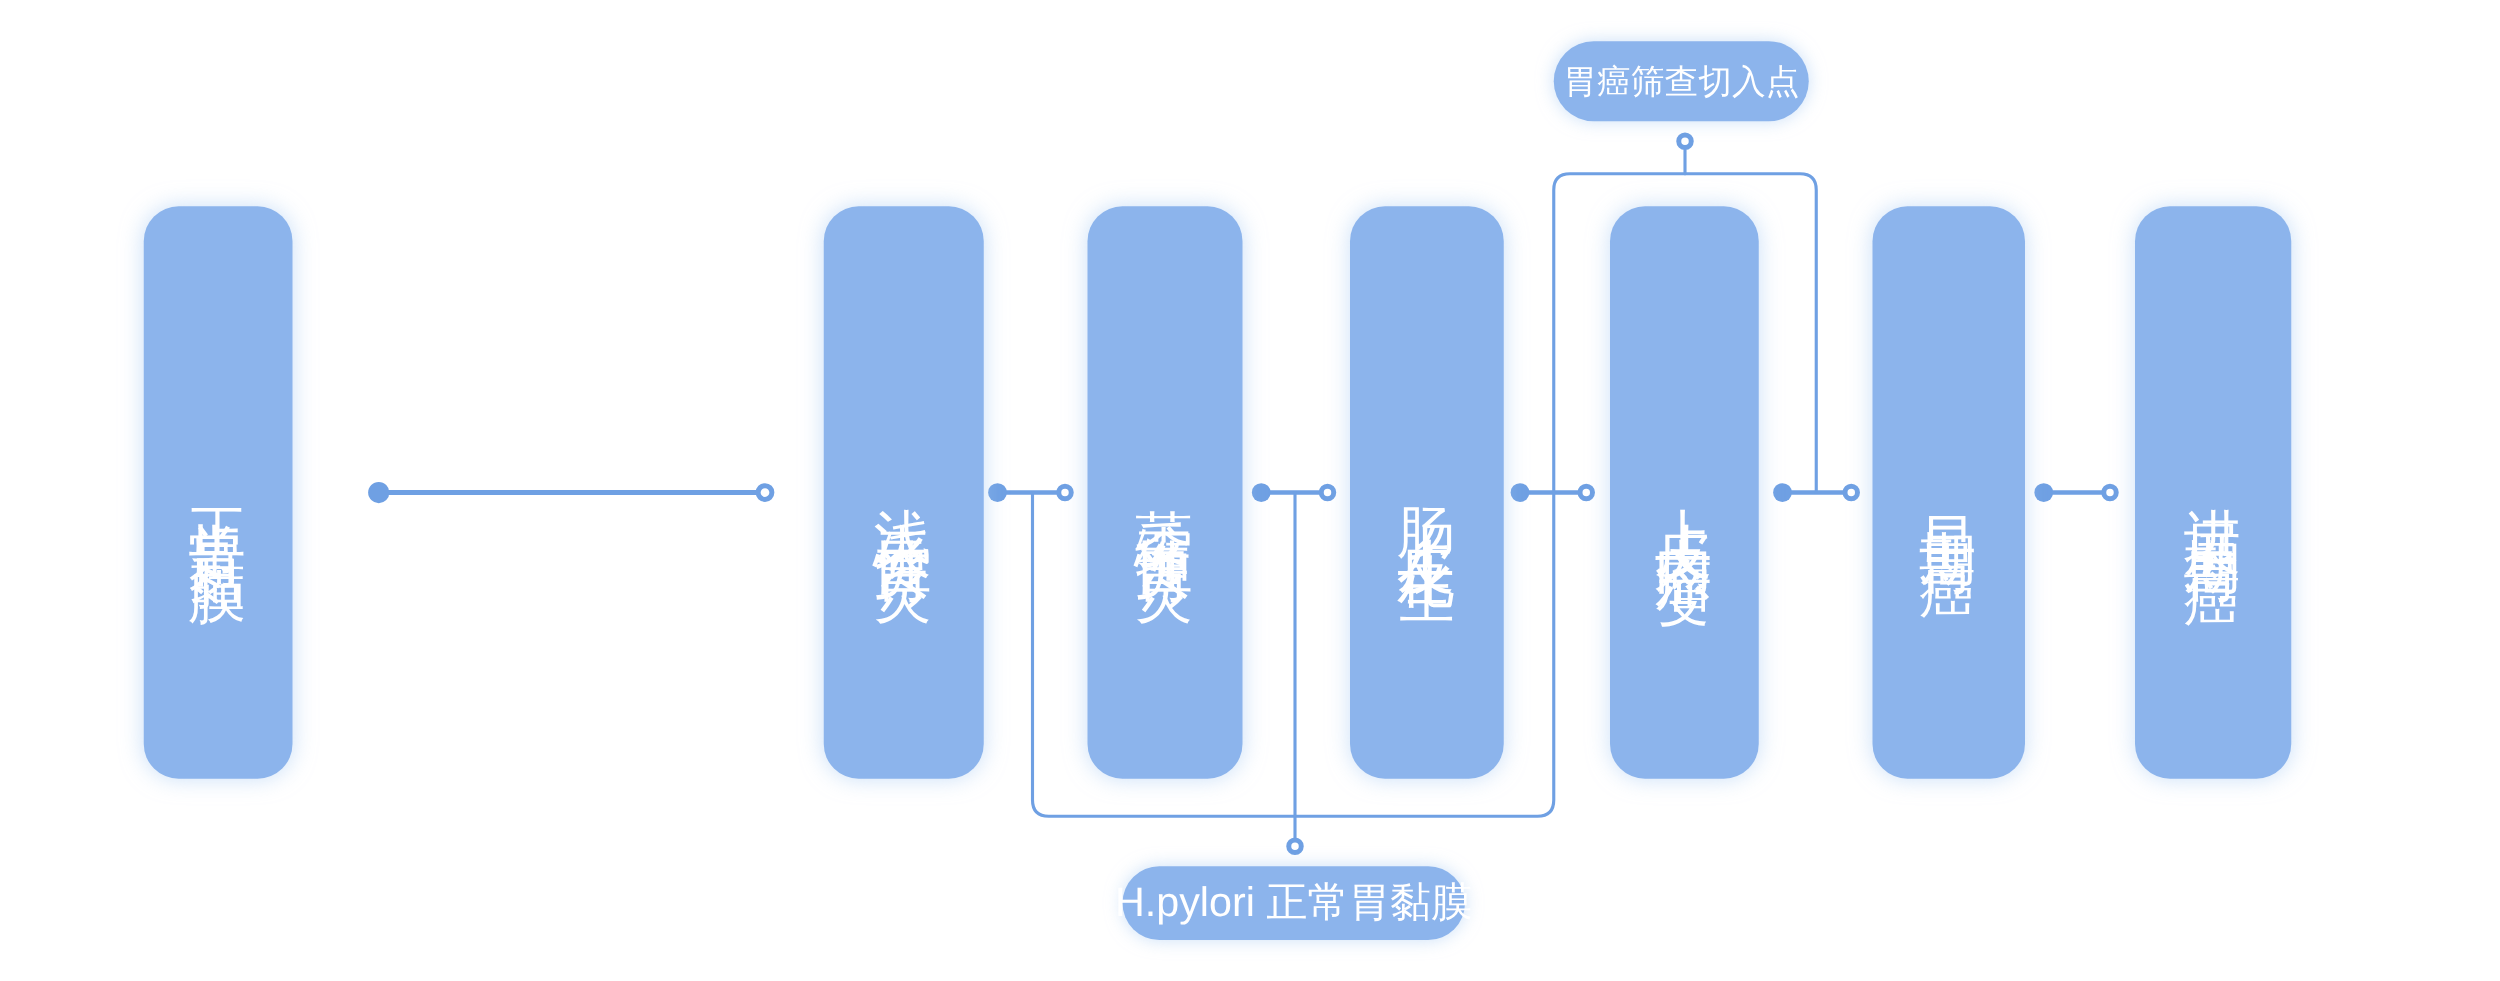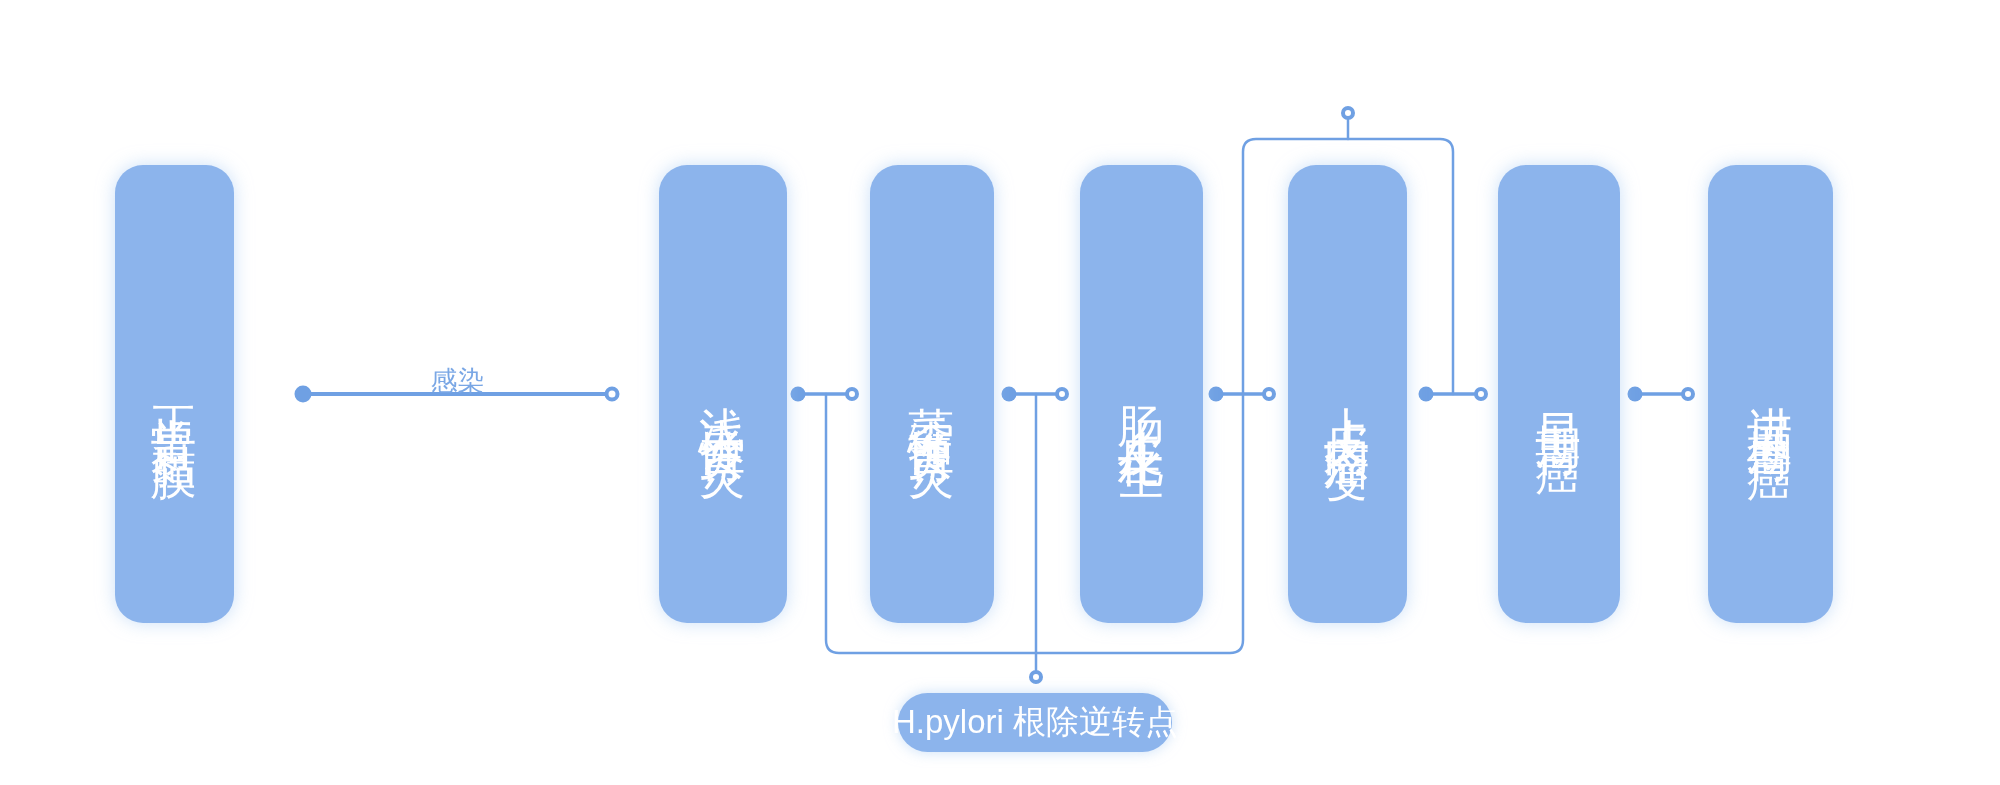--- a/index.html
+++ b/index.html
@@ -151,21 +151,23 @@
     <span class="stage-label">上皮内瘤变</span>
   </div>
   <div class="stage" style="left:1498px; width:122px;">
     <span class="stage-label">早期胃癌</span>
   </div>
   <div class="stage" style="left:1708px; width:125px;">
     <span class="stage-label">进展期胃癌</span>
   </div>
 
   <div class="infection-label">
-    <span class="infection-line2">感染</span>
   </div>
 
+  <div class="pill pill-screening">
+    <span>胃癌筛查切入点</span>
+  </div>
 
   <div class="pill pill-reversal">
-    <span>H.pylori 根除逆转点</span>
+    <span>H.pylori 正常胃黏膜</span>
   </div>
 
 </div>
 
 </body></html>

